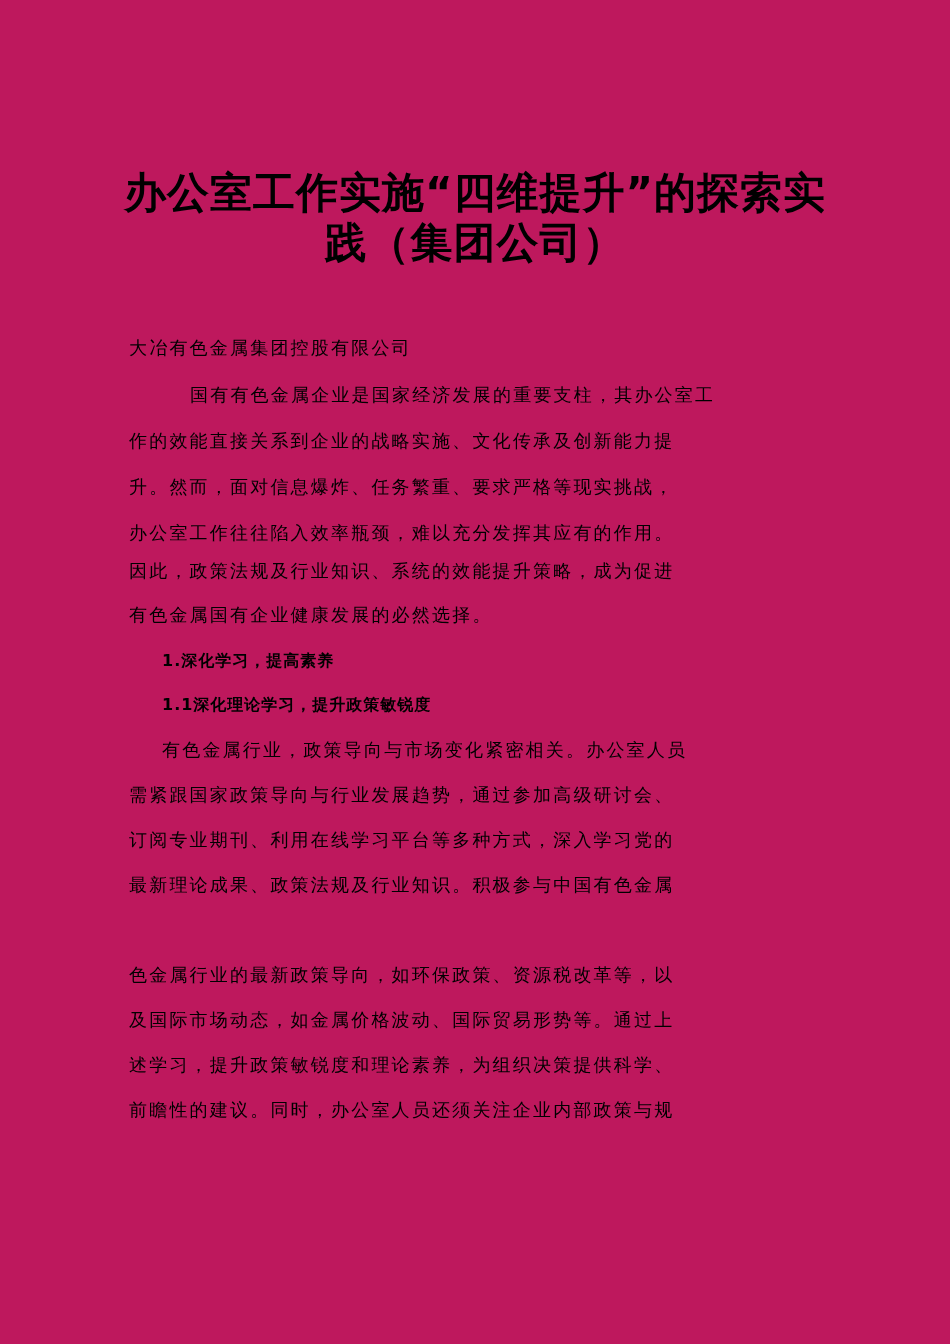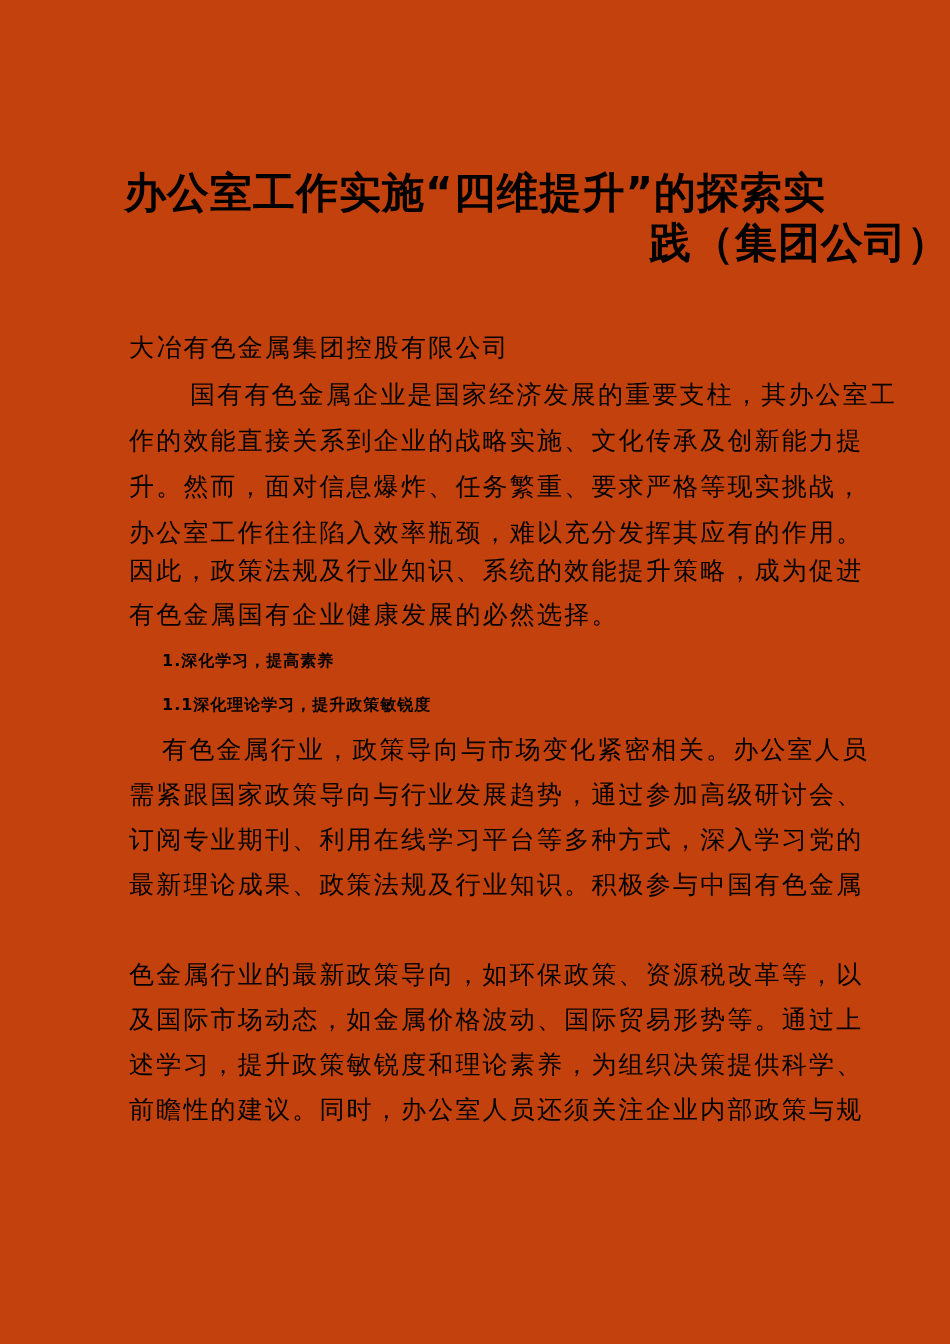--- a/index.html
+++ b/index.html
@@ -13,39 +13,39 @@
       position: relative;
       overflow: hidden;
       color: #000000;
       font-family: "DejaVu Serif", "Liberation Serif", serif;
     }
     .page {
       position: absolute;
       left: 0; top: 0;
       width: 950px;
       height: 1344px;
-      background: #c2410c;
+      background: #be185d;
     }
     .title-line {
       position: absolute;
       left: 0;
       width: 950px;
       text-align: center;
       font-family: "DejaVu Sans", "Liberation Sans", sans-serif;
       font-weight: bold;
       font-size: 42px;
       line-height: 50px;
       letter-spacing: 1px;
       white-space: nowrap;
     }
     .line {
       position: absolute;
       left: 129px;
       white-space: nowrap;
-      font-size: 25px;
+      font-size: 18px;
       line-height: 32px;
       letter-spacing: 2.2px;
     }
     .line.indent { left: 162px; }
     .heading {
       position: absolute;
       left: 162px;
       white-space: nowrap;
       font-family: "DejaVu Sans", "Liberation Sans", sans-serif;
       font-weight: bold;
@@ -53,21 +53,21 @@
       line-height: 32px;
       letter-spacing: 1px;
     }
   </style>
 </head>
 <body>
 
 <div class="page">
 
   <div class="title-line" style="top:168px;">办公室工作实施“四维提升”的探索实</div>
-  <div class="title-line" style="top:218px;text-align:right;">践（集团公司）</div>
+  <div class="title-line" style="top:218px;">践（集团公司）</div>
 
   <div class="line" style="top:332px;">大冶有色金属集团控股有限公司</div>
 
   <div class="line indent" style="top:379px;margin-left:28px;">国有有色金属企业是国家经济发展的重要支柱，其办公室工</div>
   <div class="line" style="top:425px;">作的效能直接关系到企业的战略实施、文化传承及创新能力提</div>
   <div class="line" style="top:471px;">升。然而，面对信息爆炸、任务繁重、要求严格等现实挑战，</div>
   <div class="line" style="top:517px;">办公室工作往往陷入效率瓶颈，难以充分发挥其应有的作用。</div>
   <div class="line" style="top:555px;">因此，政策法规及行业知识、系统的效能提升策略，成为促进</div>
   <div class="line" style="top:599px;">有色金属国有企业健康发展的必然选择。</div>
 

